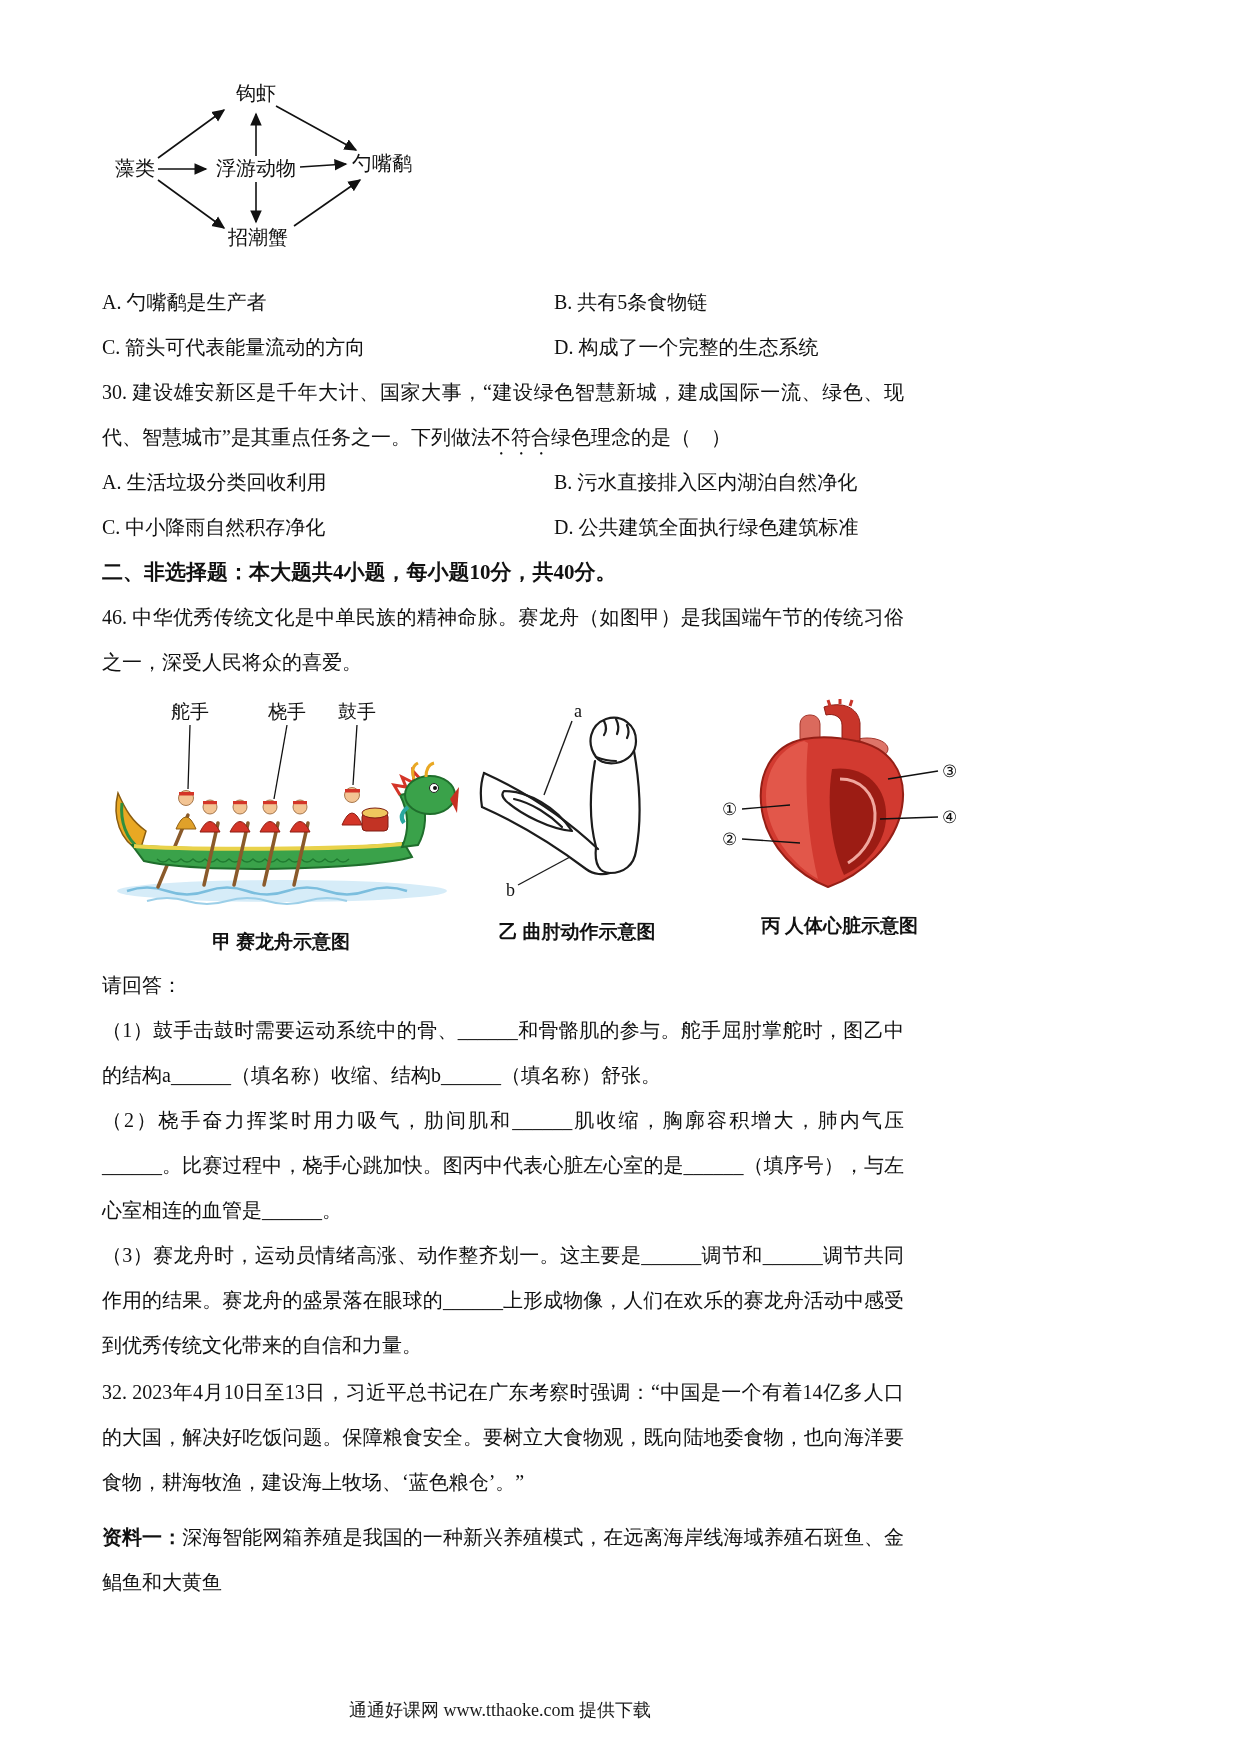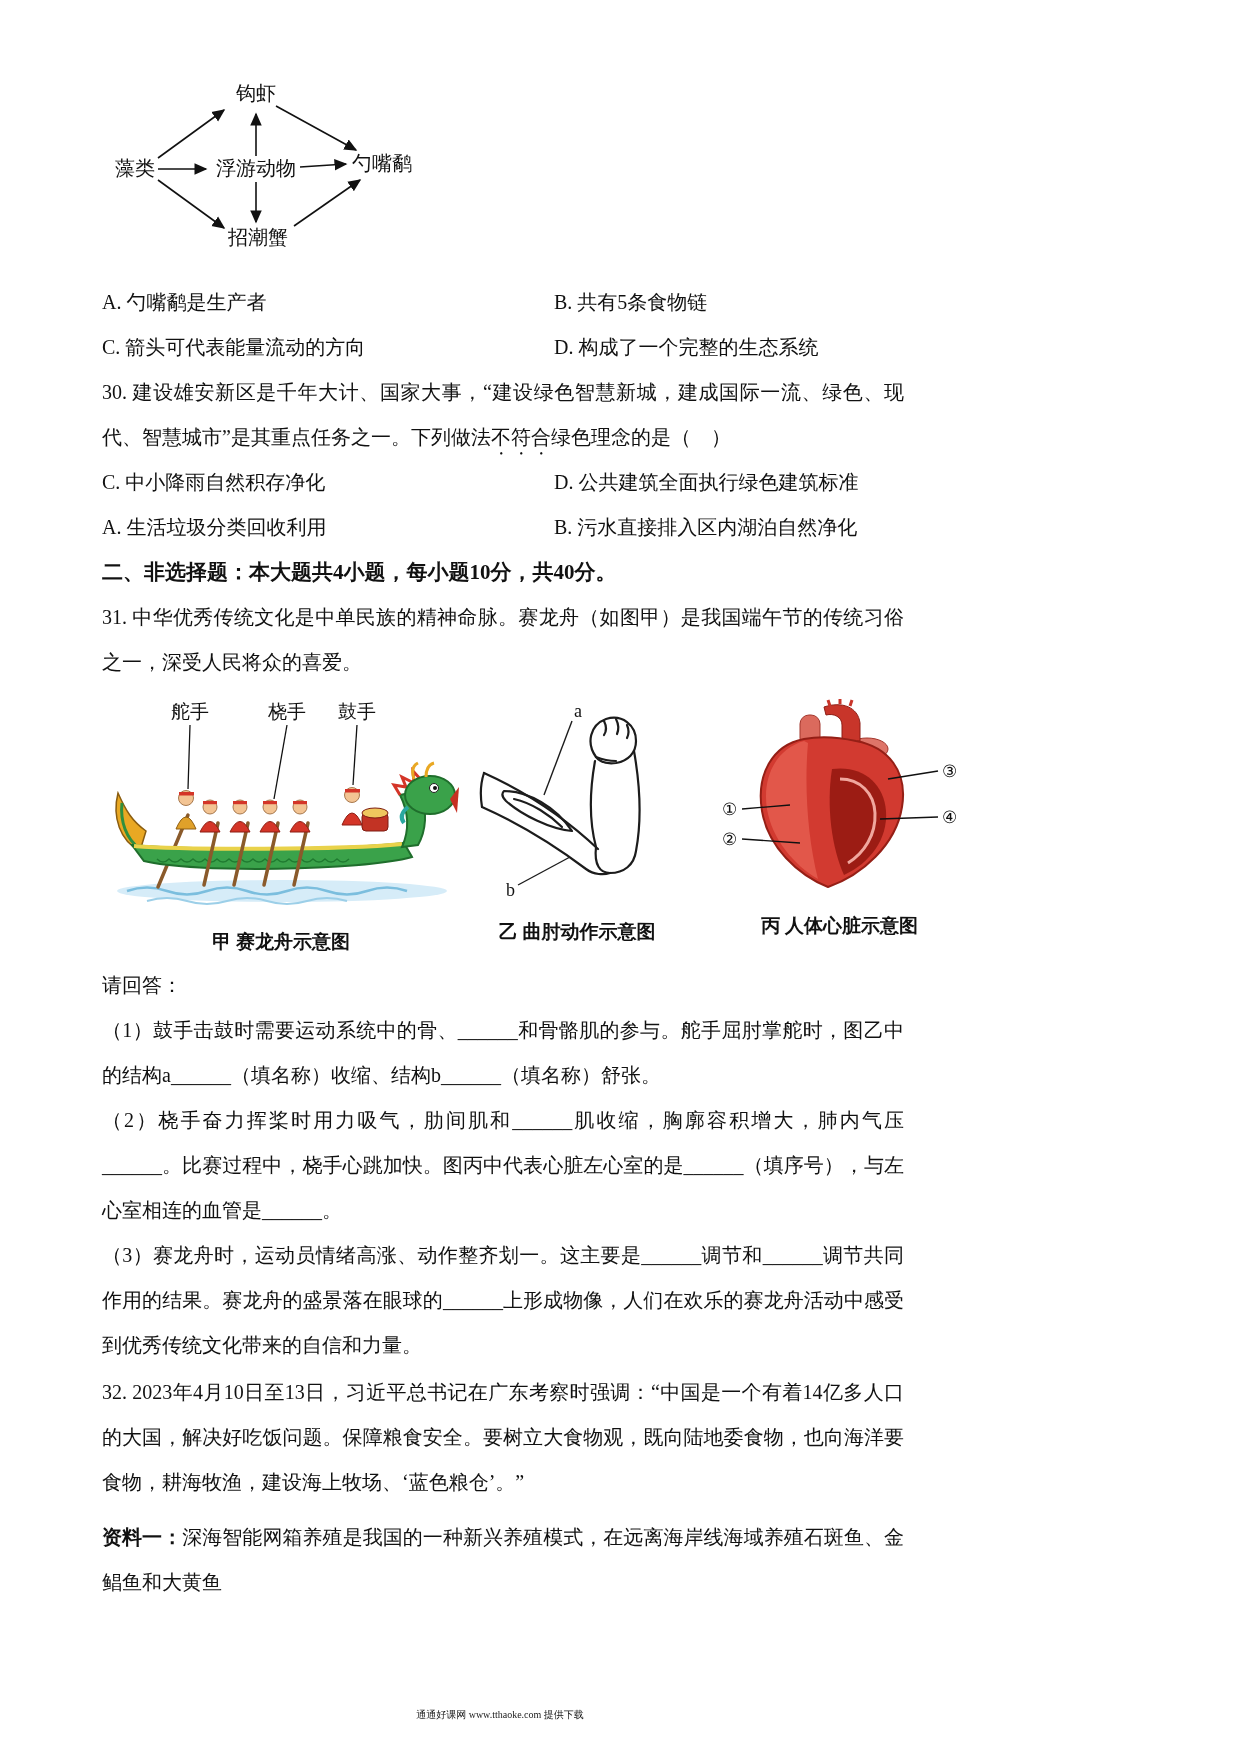--- a/index.html
+++ b/index.html
@@ -18,21 +18,21 @@
     -webkit-text-emphasis:filled dot; -webkit-text-emphasis-position:under;
     text-emphasis:filled dot; text-emphasis-position:under right;
   }
   .foodweb { margin:0 0 16px 6px; }
   .figures { display:flex; margin:14px 0 8px 0; }
   .fig { display:flex; flex-direction:column; align-items:center; }
   .fig-arm { margin-left:18px; }
   .fig-heart { margin-left:36px; }
   .cap { text-align:center; font-weight:bold; font-size:19px; margin-top:18px; white-space:nowrap; }
   .bold { font-weight:bold; }
-  .footer { position:absolute; left:0; right:0; bottom:32px; text-align:center; font-size:10px; color:#1a1a1a; }
+  .footer { position:absolute; left:0; right:0; bottom:32px; text-align:center; font-size:18px; color:#1a1a1a; }
   svg text { font-family:"Liberation Serif","DejaVu Serif",serif; }
 </style>
 </head>
 <body>
 
 <div class="page">
 
   <figure class="foodweb">
     <svg width="330" height="190" viewBox="0 0 330 190">
       <defs>
@@ -64,31 +64,31 @@
     <span class="opt-left">A. 勺嘴鹬是生产者</span>
     <span class="opt-right">B. 共有5条食物链</span>
   </div>
   <div class="opt-row">
     <span class="opt-left">C. 箭头可代表能量流动的方向</span>
     <span class="opt-right">D. 构成了一个完整的生态系统</span>
   </div>
 
   <p class="para"><span>30. 建设雄安新区是千年大计、国家大事，“建设绿色智慧新城，建成国际一流、绿色、现代、智慧城市”是其重点任务之一。下列做法</span><span class="em-dots">不符合</span><span>绿色理念的是（　）</span></p>
   <div class="opt-row">
+    <span class="opt-left">A. 生活垃圾分类回收利用</span>
+    <span class="opt-right">B. 污水直接排入区内湖泊自然净化</span>
+  </div>
+  <div class="opt-row">
     <span class="opt-left">C. 中小降雨自然积存净化</span>
     <span class="opt-right">D. 公共建筑全面执行绿色建筑标准</span>
   </div>
-  <div class="opt-row">
-    <span class="opt-left">A. 生活垃圾分类回收利用</span>
-    <span class="opt-right">B. 污水直接排入区内湖泊自然净化</span>
-  </div>
 
   <h2 class="section-title">二、非选择题：本大题共4小题，每小题10分，共40分。</h2>
 
-  <p class="para">31. 中华优秀传统文化是中单民族的精神命脉。赛龙舟（如图甲）是我国端午节的传统习俗之一，深受人民将众的喜爱。</p>
+  <p class="para">46. 中华优秀传统文化是中单民族的精神命脉。赛龙舟（如图甲）是我国端午节的传统习俗之一，深受人民将众的喜爱。</p>
 
   <div class="figures">
 
     <figure class="fig fig-boat">
       <svg width="358" height="212" viewBox="0 0 358 212">
         <g>
           <ellipse cx="180" cy="192" rx="165" ry="11" fill="#d6ecf8"></ellipse>
           <path d="M25,192 Q45,185 65,192 T105,192 T145,192 T185,192 T225,192 T265,192 T305,192" stroke="#7bbede" fill="none" stroke-width="2.5"></path>
           <path d="M45,202 Q65,196 85,202 T125,202 T165,202 T205,202 T245,202" stroke="#9ccfe8" fill="none" stroke-width="2"></path>
         </g>

